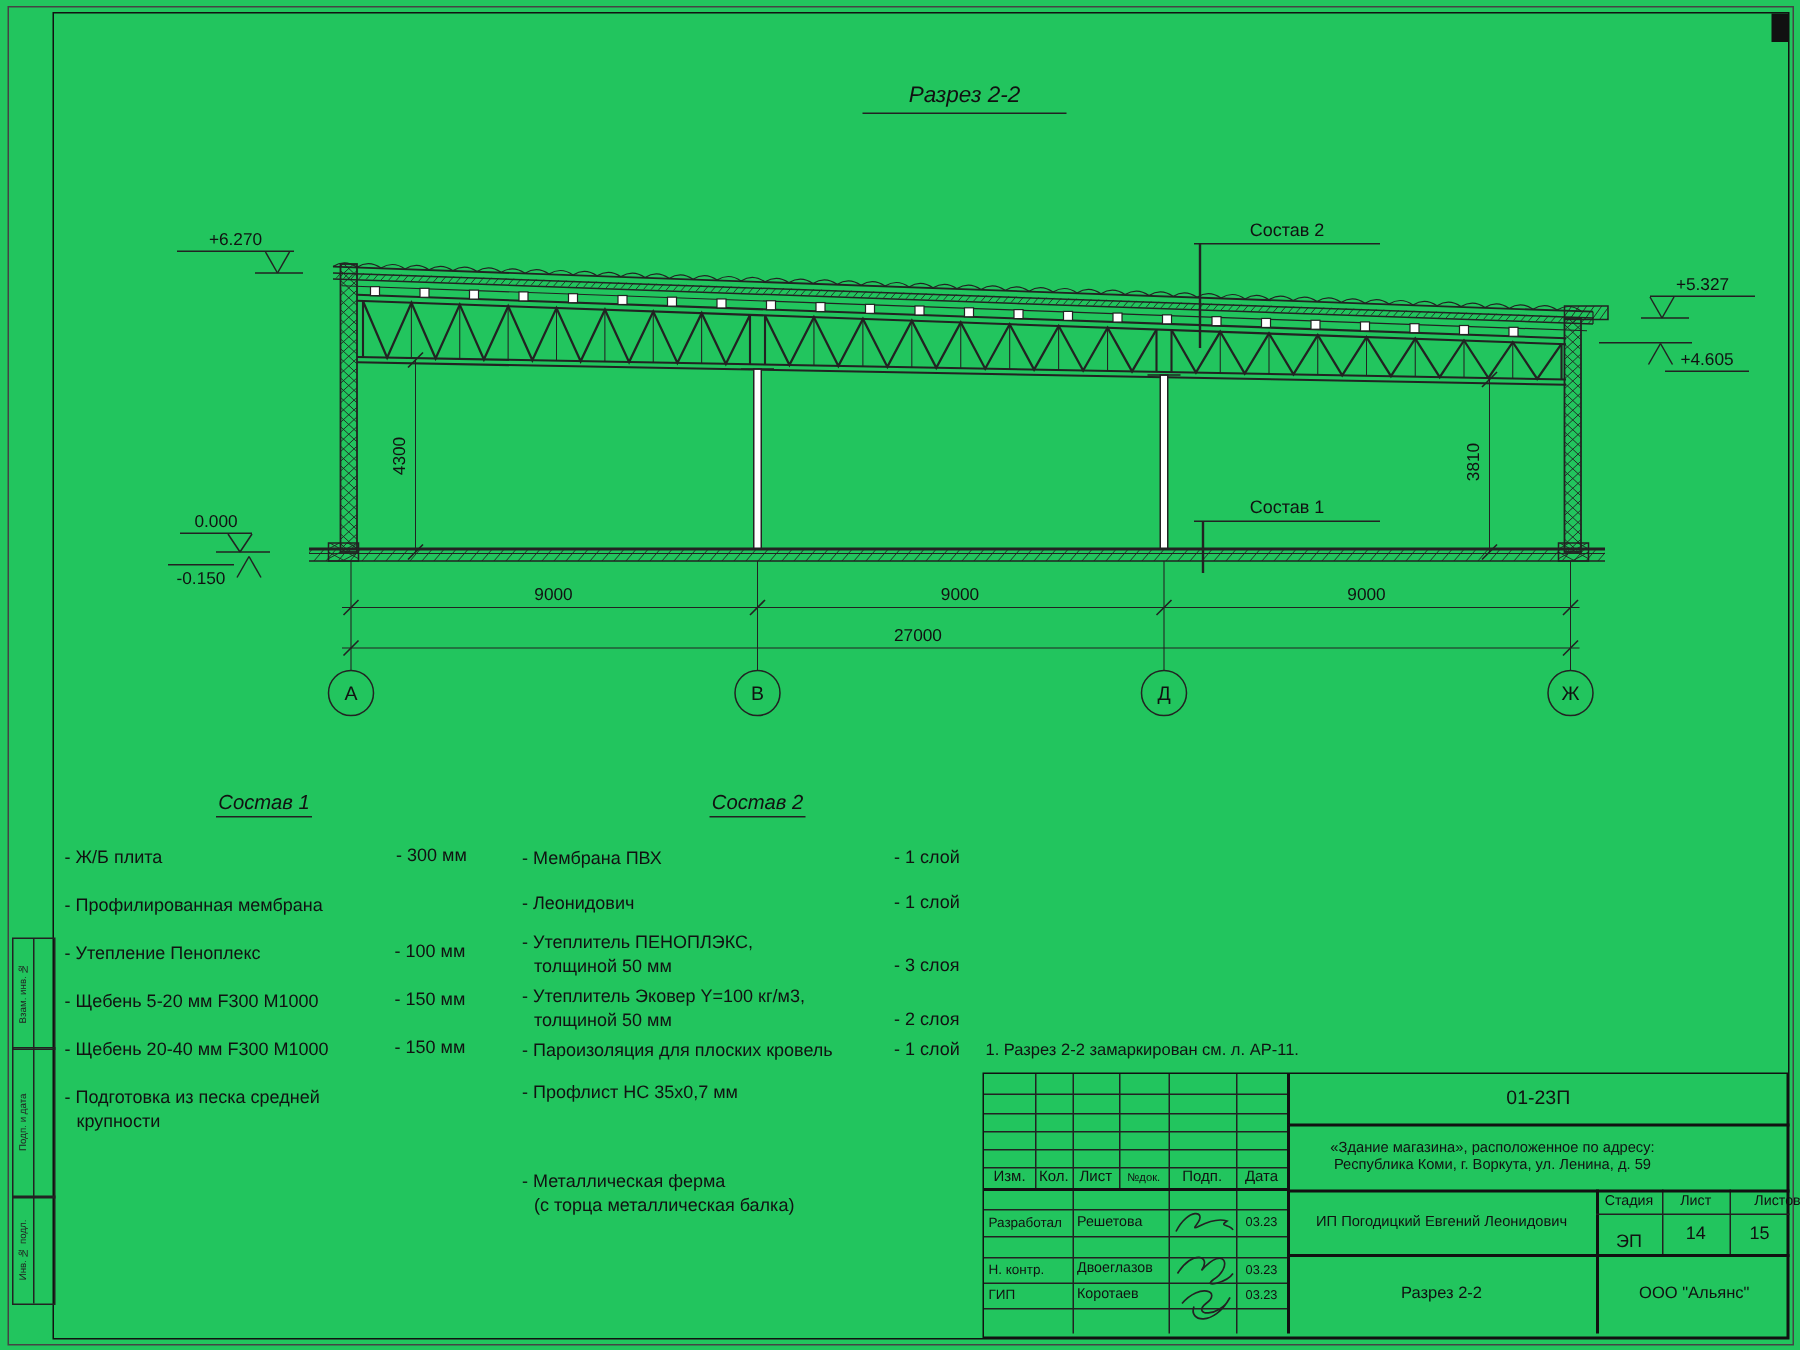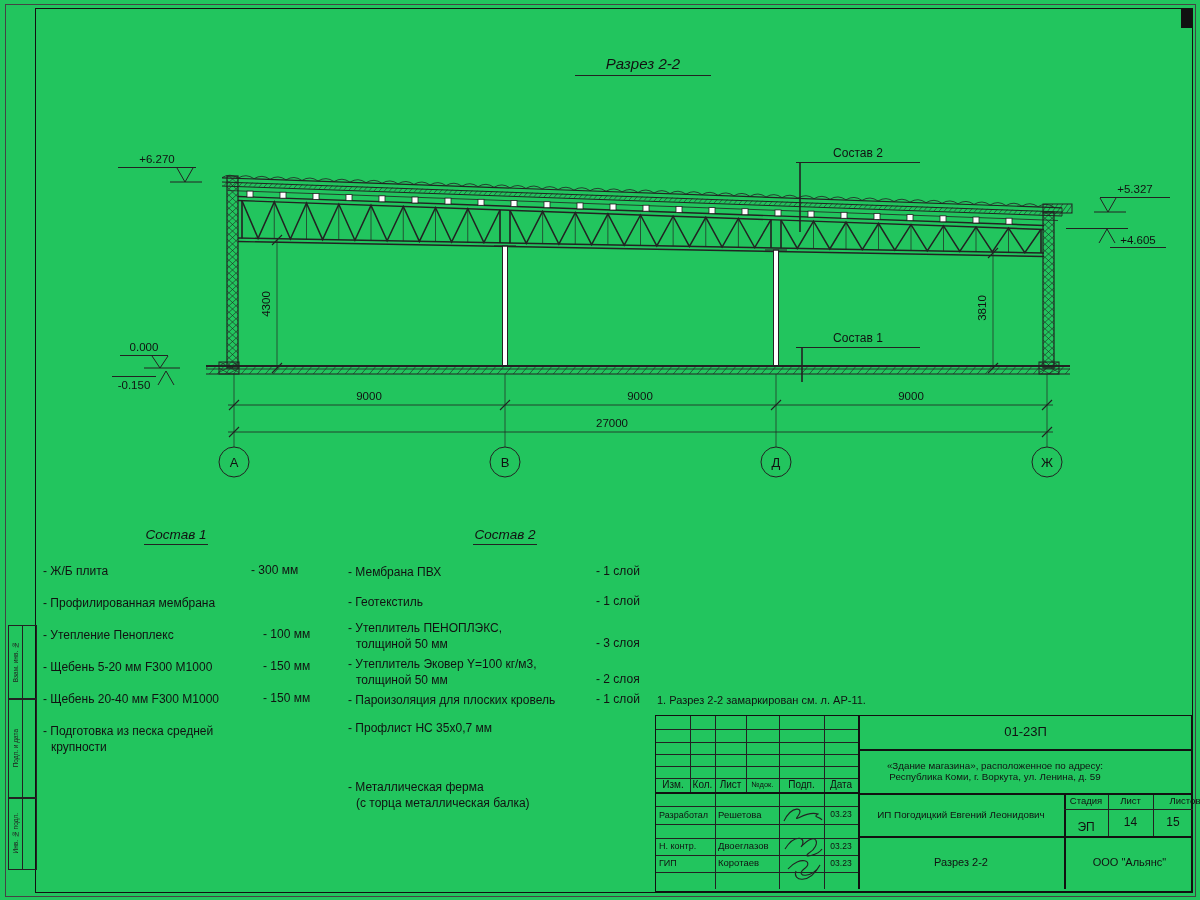--- a/index.html
+++ b/index.html
@@ -747,21 +747,21 @@
       <text x="1047" y="466.5" text-anchor="middle" font-size="13">Ж</text>
     </g>
   </svg>
 
   <div class="abs list-head" style="left:116px;top:527px;width:120px;">
     <span>Состав 1</span>
   </div>
   <div class="abs" style="left:43px;top:560px;width:290px;height:200px;">
     <div class="abs" style="top:3px;left:0;width:290px;">
       <span class="li-name">- Ж/Б плита</span>
-      <span class="li-val" style="left:208px;top:0;">- 300 мм</span>
+      <span class="li-val" style="left:221px;top:0;">- 300 мм</span>
       </div>
     <div class="abs" style="top:35px;left:0;width:290px;">
       <span class="li-name">- Профилированная мембрана</span>
       </div>
     <div class="abs" style="top:67px;left:0;width:290px;">
       <span class="li-name">- Утепление Пеноплекс</span>
       <span class="li-val" style="left:220px;top:0;">- 100 мм</span>
       </div>
     <div class="abs" style="top:99px;left:0;width:290px;">
       <span class="li-name">-  Щебень 5-20 мм F300 М1000</span>
@@ -779,21 +779,21 @@
 
   <div class="abs list-head" style="left:445px;top:527px;width:120px;">
     <span>Состав 2</span>
   </div>
   <div class="abs" style="left:348px;top:560px;width:310px;height:230px;">
     <div class="abs" style="top:4px;left:0;width:310px;">
       <span class="li-name">- Мембрана ПВХ</span>
       <span class="li-val" style="left:248px;top:0;">- 1 слой</span>
       </div>
     <div class="abs" style="top:34px;left:0;width:310px;">
-      <span class="li-name">- Геотекстиль</span>
+      <span class="li-name">- Леонидович</span>
       <span class="li-val" style="left:248px;top:0;">- 1 слой</span>
       </div>
     <div class="abs" style="top:60px;left:0;width:310px;">
       <span class="li-name">- Утеплитель ПЕНОПЛЭКС,
 толщиной 50 мм</span>
       <span class="li-val" style="left:248px;top:16px;">- 3 слоя</span>
       </div>
     <div class="abs" style="top:96px;left:0;width:310px;">
       <span class="li-name">- Утеплитель Эковер Y=100 кг/м3,
 толщиной 50 мм</span>

